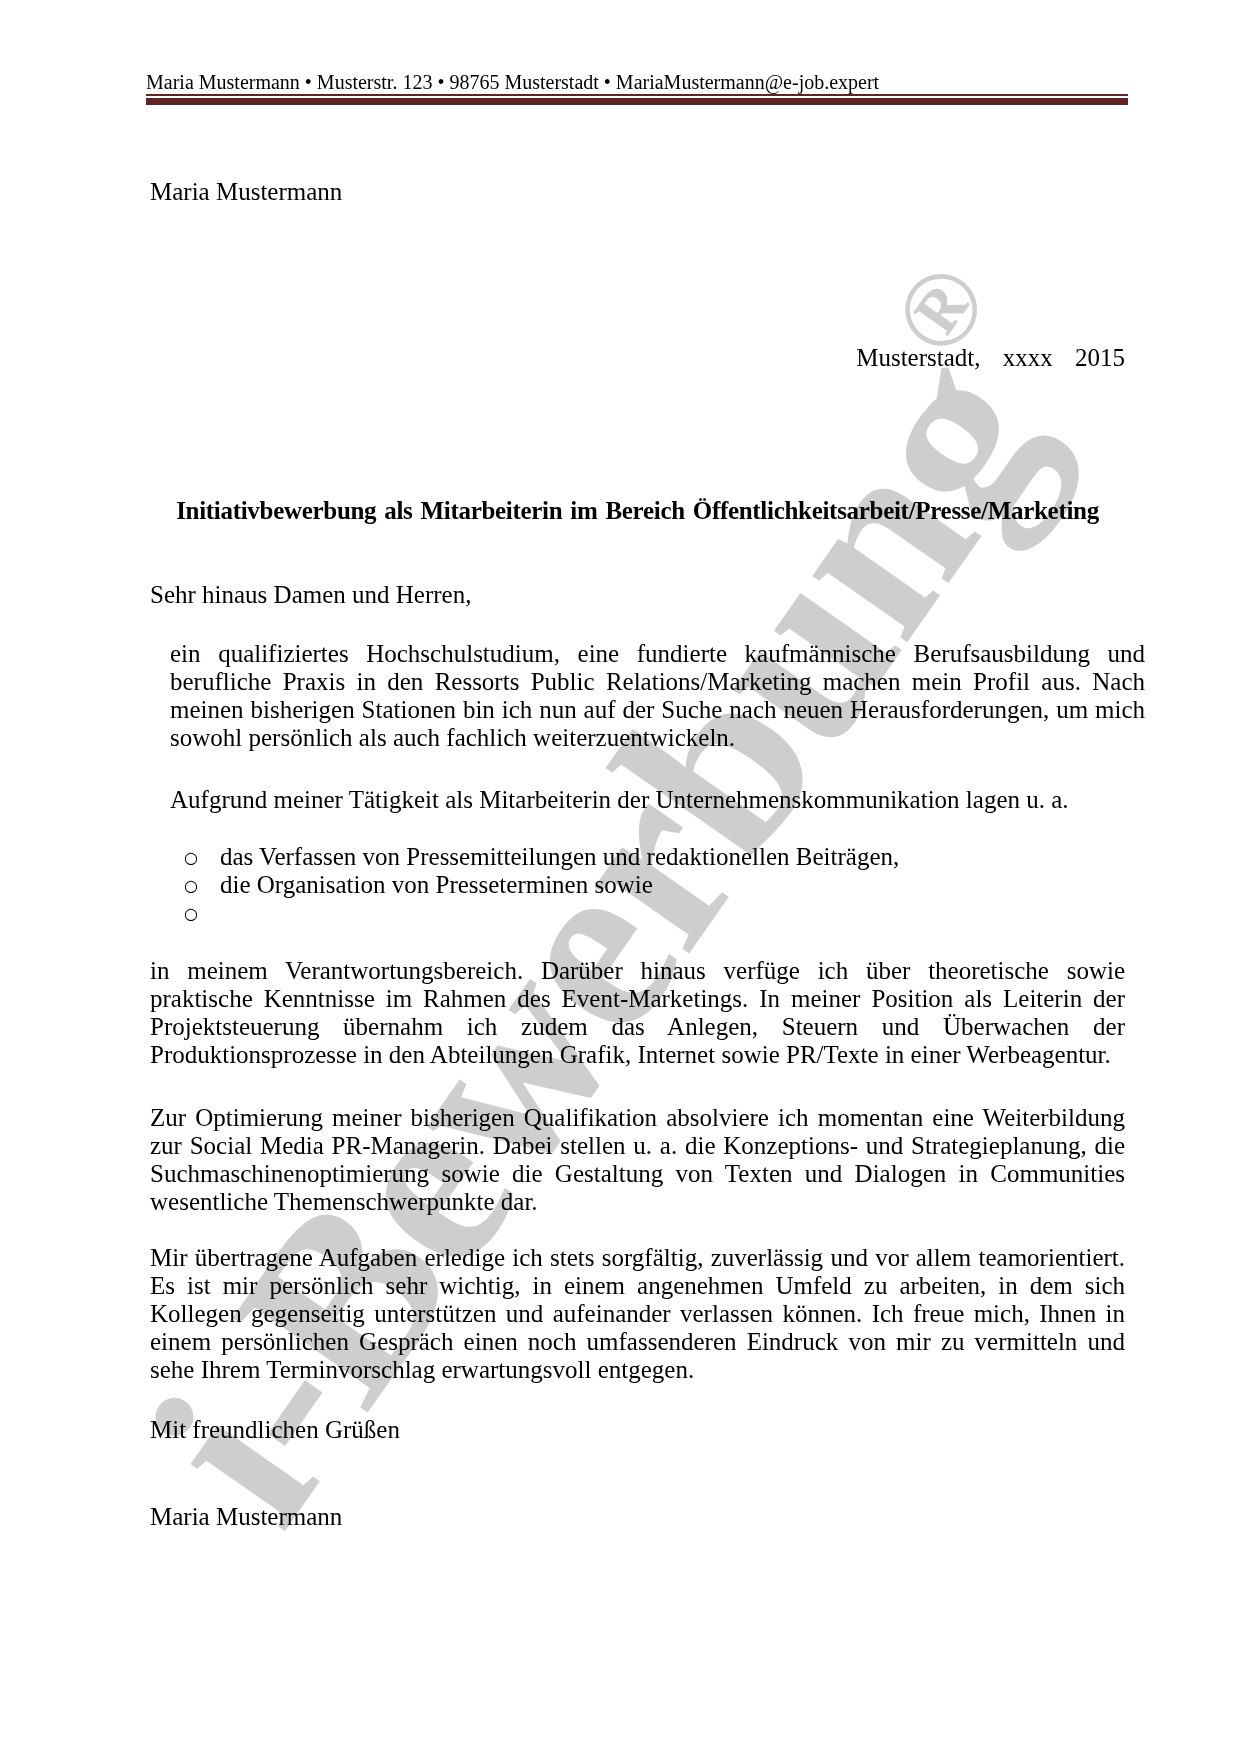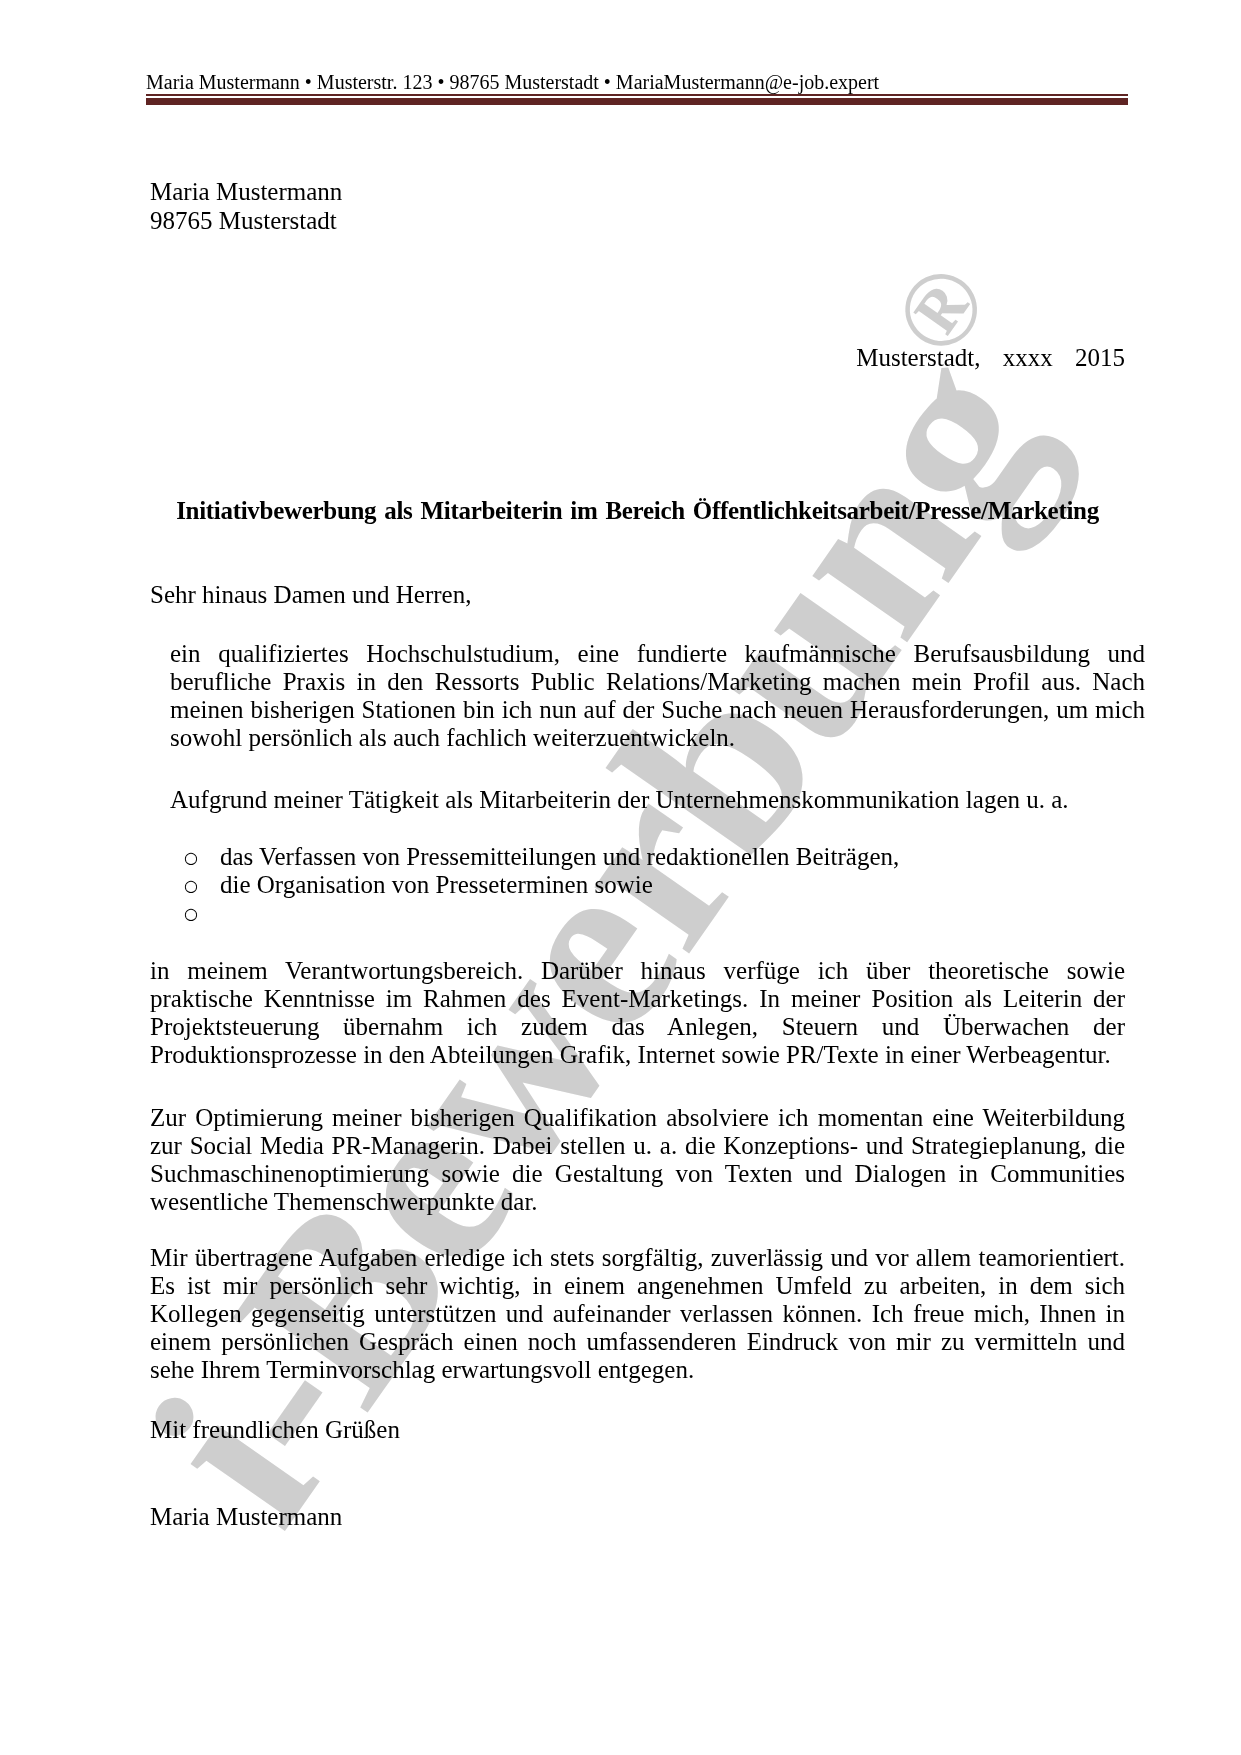--- a/index.html
+++ b/index.html
@@ -97,21 +97,20 @@
 
   <div class="letterhead-text">Maria Mustermann • Musterstr. 123 • 98765 Musterstadt • MariaMustermann@e-job.expert</div>
   <div class="letterhead-rule">
     <div class="rule-thin"></div>
     <div class="rule-gap"></div>
     <div class="rule-thick"></div>
   </div>
 
   <div class="block sender-block">
     <div>Maria Mustermann</div>
-    <div>98765 Musterstadt</div>
   </div>
 
   <div class="block dateline">Musterstadt, xxxx 2015</div>
 
   <div class="block subject">Initiativbewerbung als Mitarbeiterin im Bereich Öffentlichkeitsarbeit/Presse/Marketing</div>
 
   <div class="block salutation">Sehr hinaus Damen und Herren,</div>
 
   <p class="block justified para-1">ein qualifiziertes Hochschulstudium, eine fundierte kaufmännische Berufsausbildung und berufliche Praxis in den Ressorts Public Relations/Marketing machen mein Profil aus. Nach meinen bisherigen Stationen bin ich nun auf der Suche nach neuen Herausforderungen, um mich sowohl persönlich als auch fachlich weiterzuentwickeln.</p>
   <p class="block justified para-2">Aufgrund meiner Tätigkeit als Mitarbeiterin der Unternehmenskommunikation lagen u. a.</p>

